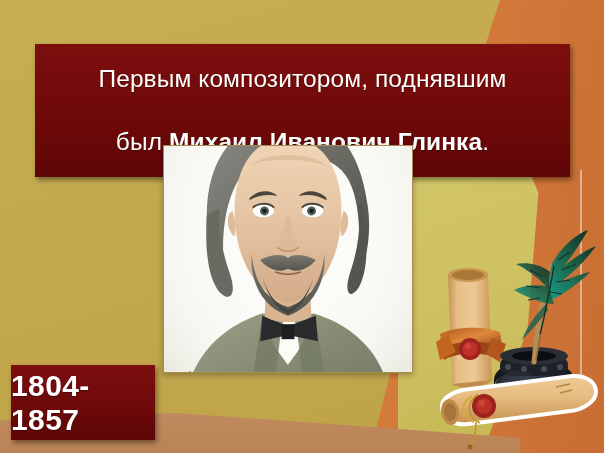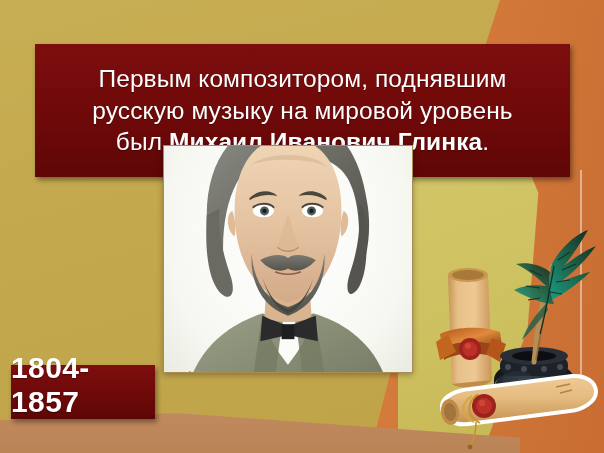--- a/index.html
+++ b/index.html
@@ -65,24 +65,24 @@
     text-shadow:0 1px 1px rgba(0,0,0,.35);
   }
   .banner-text .nm {
     font-weight:bold;
   }
 
   
   .badge {
     position:absolute;
     left:11px; top:365px;
-    width:144px; height:54px;
+    width:144px; height:75px;
     background:linear-gradient(180deg,#7d0e0e 0%,#6d0909 60%,#5d0606 100%);
     box-shadow:2px 3px 5px rgba(0,0,0,.40);
-    display:flex; align-items:flex-end; justify-content:center;
+    display:flex; align-items:center; justify-content:center;
   }
   .badge-text {
     color:#fff;
     font-size:30px;
     font-weight:bold;
     letter-spacing:.4px;
     text-shadow:0 1px 1px rgba(0,0,0,.4);
   }
 
   
@@ -113,21 +113,21 @@
 
   <div class="bg-orange"></div>
   <div class="bg-gold"></div>
   <div class="bg-yellowblob"></div>
   <div class="bg-tanband"></div>
   <div class="bg-hairline"></div>
 
   <div class="banner">
     <div class="banner-text">
       <span>Первым композитором, поднявшим</span><br>
-      <span>русскую музыку на мировой уровень</span><br>
+      <br>
       <span>был </span><span class="nm">Михаил Иванович Глинка</span><span>.</span>
     </div>
   </div>
 
   <div class="badge">
     <span class="badge-text">1804-1857</span>
   </div>
 
   <div class="portrait-frame">
     <div class="portrait-inner">

